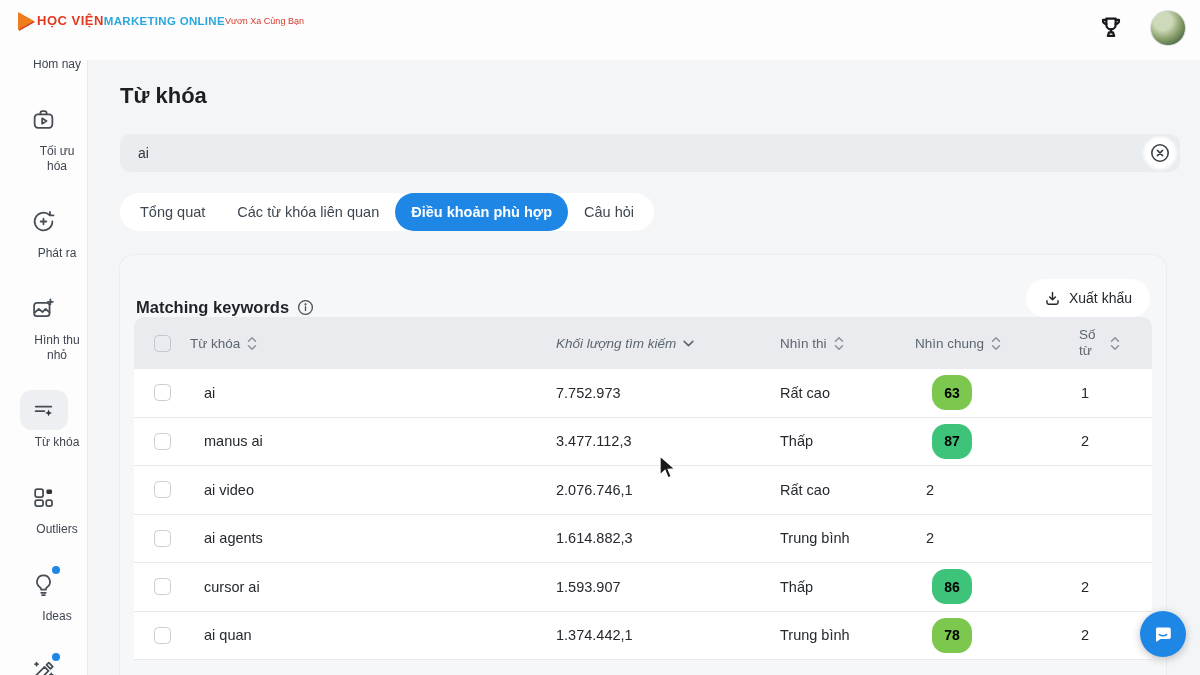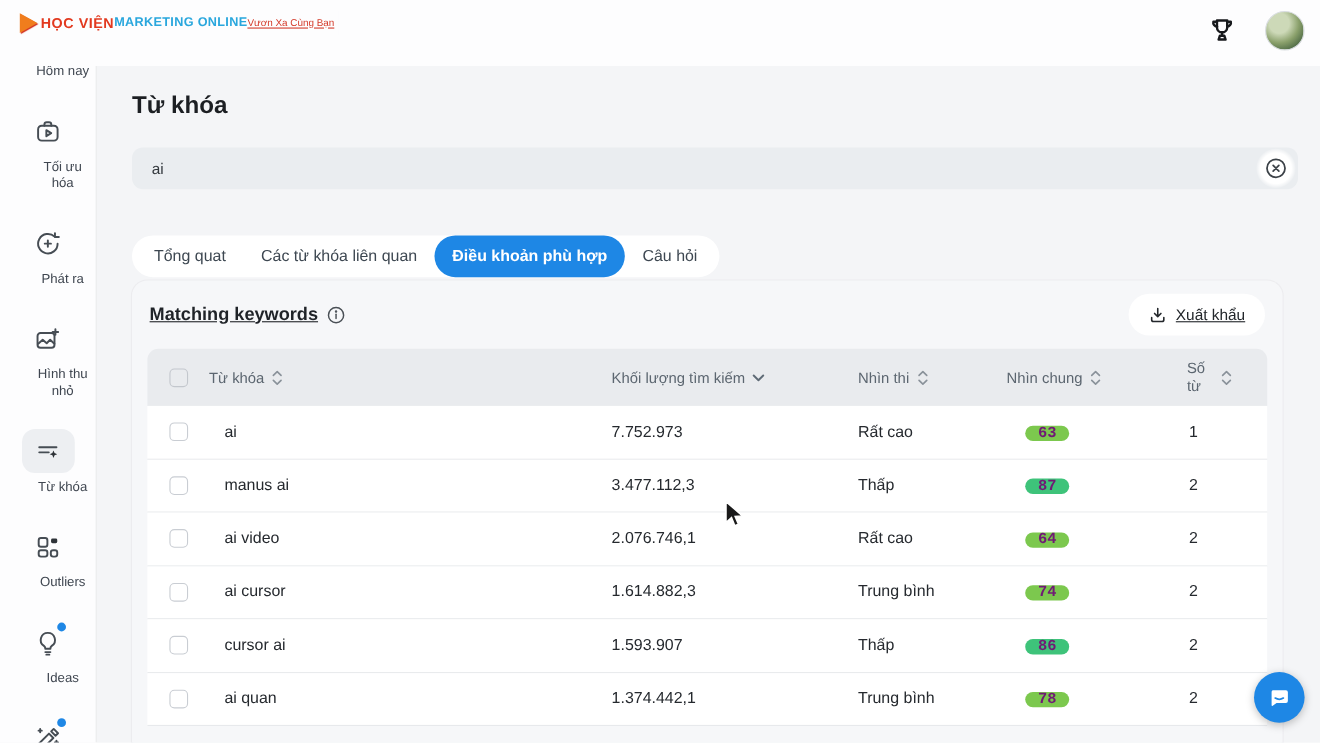--- a/index.html
+++ b/index.html
@@ -16,73 +16,73 @@
     background:radial-gradient(circle at 35% 30%, #cdd9b8 0 28%, #8aa06b 55%, #4f6b46 80%, #37523a 100%);
     border:1px solid #d9dde0; }
   
   .brand { position:absolute; left:14px; top:10px; z-index:20; display:flex; align-items:center;
     background:rgba(253,253,254,.82); padding:2px 4px; line-height:1.05; }
   .brand-top { display:flex; align-items:center; gap:3px; }
   .brand-mark { width:0; height:0; border-left:16px solid #f07d1d; border-top:9px solid transparent; border-bottom:9px solid transparent;
     filter:drop-shadow(1px 1px 0 #d43a2a); }
   .brand-l1 { font-size:13px; font-weight:bold; color:#e2391f; letter-spacing:.5px; }
   .brand-l2 { font-size:11.5px; font-weight:bold; color:#2aa7dd; letter-spacing:.3px; margin-top:1px; }
-  .brand-l3 { font-size:9px; color:#d43a2a; margin-top:1px;text-decoration:underline; }
+  .brand-l3 { font-size:9px; color:#d43a2a; margin-top:1px; }
   
   .sidebar { position:absolute; left:0; top:0; bottom:0; width:88px; background:#fdfdfe; border-right:1px solid #e9eaec; z-index:4;
     display:flex; flex-direction:column; align-items:center; padding-top:12px; }
   .sb-item { display:flex; flex-direction:column; align-items:center; margin-bottom:27px; cursor:pointer; width:84px; }
   .sb-iconwrap { position:relative; width:48px; height:40px; display:flex; align-items:center; justify-content:center; border-radius:12px; }
   .sb-item.active .sb-iconwrap { background:#edeff2; }
   .sb-label { margin-top:5px; font-size:12px; color:#3f4650; text-align:center; line-height:1.25;padding-left:27px; }
   .sb-dot { position:absolute; right:8px; top:2px; width:8px; height:8px; border-radius:50%; background:#1e87e5; }
   
   .content { position:absolute; left:88px; top:60px; right:0; bottom:-60px; background:#f4f5f7; }
   .page-title { position:absolute; left:32px; top:23px; font-size:22px; font-weight:bold; color:#1c1f23; }
   .searchbar { position:absolute; left:32px; top:74px; right:20px; height:38px; background:#eaedf0; border-radius:10px;
     display:flex; align-items:center; }
   .search-input { flex:1; border:none; outline:none; background:transparent; font-size:14px; color:#33383d; padding:0 18px;
     font-family:inherit; }
   .clear-btn { width:36px; height:36px; margin-right:2px; border:none; background:radial-gradient(circle,#ffffff 0 55%, rgba(255,255,255,0) 72%);
     display:flex; align-items:center; justify-content:center; cursor:pointer; border-radius:50%; }
   
-  .tabs { position:absolute; left:32px; top:154px; height:38px; background:#ffffff; border-radius:19px; display:inline-flex;
+  .tabs { position:absolute; left:32px; top:133px; height:38px; background:#ffffff; border-radius:19px; display:inline-flex;
     align-items:flex-start; padding:0 4px; }
   .tab { border:none; background:transparent; height:38px; padding:0 16px; font-size:14.5px; color:#3d4751; cursor:pointer;
     border-radius:19px; font-family:inherit; white-space:nowrap; }
   .tab.active { background:var(--accent,#1e87e5); color:#fff; font-weight:bold; }
   
   .card { position:absolute; left:32px; top:195px; right:34px; bottom:-20px; background:#f6f7f9; border-radius:14px;
     box-shadow:0 0 0 1px #ececef; padding:0 14px; }
-  .card-head { height:62px; display:flex; align-items:center; justify-content:space-between; padding:0 2px;text-decoration:underline; }
+  .card-head { height:62px; display:flex; align-items:flex-end; justify-content:space-between; padding:0 2px; }
   .card-title-wrap { display:flex; align-items:center; gap:8px; }
   .card-title { font-size:16.5px; font-weight:bold; color:#1f2328; }
   .export-btn { display:flex; align-items:center; gap:8px; background:#fff; border:none; border-radius:19px; height:38px;
     padding:0 18px; font-size:14px; color:#23272b; cursor:pointer; font-family:inherit; }
   
   .tbl { width:100%; }
   .tr { display:grid; grid-template-columns:56px 300px 240px 180px 155px 1fr; align-items:center; }
   .thead { background:#e9ebee; border-radius:10px 10px 0 0; height:52px; color:#5c6670; font-size:13.5px; }
   .th { display:flex; align-items:center; gap:6px; cursor:pointer; }
-  .th-vol { padding-left:66px; }
+  .th-vol { padding-left:66px;font-style:italic; }
   .th-comp { padding-left:50px; }
   .th-overall { padding-left:5px; }
   .th-words { padding-left:14px; }
   .th-words .th-label { width:24px; line-height:1.15; }
   .row { background:#ffffff; height:48.5px; border-bottom:1px solid #e7e9ec; font-size:14.5px; color:#25292e; cursor:pointer; }
   .cell-check { display:flex; justify-content:center; }
   .checkbox { width:17px; height:17px; border:1.5px solid #c9cdd3; border-radius:4.5px; background:#fff; cursor:pointer; }
   .thead .checkbox { background:transparent; border-color:#c3c7cd; }
   .cell-kw { padding-left:14px; }
   .cell-vol { padding-left:66px; }
   .cell-comp { padding-left:50px; }
   .cell-overall { padding-left:22px; }
   .cell-words { padding-left:16px; }
-  .badge { display:inline-flex; align-items:center; justify-content:center; min-width:40px; height:14px; border-radius:14px;
-    color:#701a75; font-weight:bold; font-size:14px;font-family:Liberation Mono, monospace; }
+  .badge { display:inline-flex; align-items:center; justify-content:center; min-width:40px; height:35px; border-radius:14px;
+    color:#000000; font-weight:bold; font-size:14px; }
   
   .chat-fab { position:absolute; right:14px; bottom:18px; width:46px; height:46px; border-radius:50%; background:#1e87e5;
     display:flex; align-items:center; justify-content:center; cursor:pointer; box-shadow:0 2px 8px rgba(0,0,0,.25); z-index:30; }
   .cursor { position:absolute; left:657px; top:455px; z-index:40; pointer-events:none; }
   svg { display:block; }
 </style>
 </head>
 <body>
 
 <nav class="sidebar" id="sidebar">
@@ -322,31 +322,29 @@
             <div class="cell-overall"><span class="badge" style="background:#3ec37a">87</span></div>
             <div class="cell-words">2</div>
           </div>
           <div class="tr row">
             <div class="cell-check">
               <span class="checkbox"></span>
             </div>
             <div class="cell-kw">ai video</div>
             <div class="cell-vol">2.076.746,1</div>
             <div class="cell-comp">Rất cao</div>
-            <div class="cell-overall"><span class="badge" style="background:#7cc84e">64</span></div>
-            <div class="cell-words">2</div>
-          </div>
-          <div class="tr row">
-            <div class="cell-check">
-              <span class="checkbox"></span>
-            </div>
-            <div class="cell-kw">ai cursor</div>
+            <div class="cell-words">2</div>
+          </div>
+          <div class="tr row">
+            <div class="cell-check">
+              <span class="checkbox"></span>
+            </div>
+            <div class="cell-kw">ai agents</div>
             <div class="cell-vol">1.614.882,3</div>
             <div class="cell-comp">Trung bình</div>
-            <div class="cell-overall"><span class="badge" style="background:#7cc84e">74</span></div>
             <div class="cell-words">2</div>
           </div>
           <div class="tr row">
             <div class="cell-check">
               <span class="checkbox"></span>
             </div>
             <div class="cell-kw">cursor ai</div>
             <div class="cell-vol">1.593.907</div>
             <div class="cell-comp">Thấp</div>
             <div class="cell-overall"><span class="badge" style="background:#3ec37a">86</span></div>

